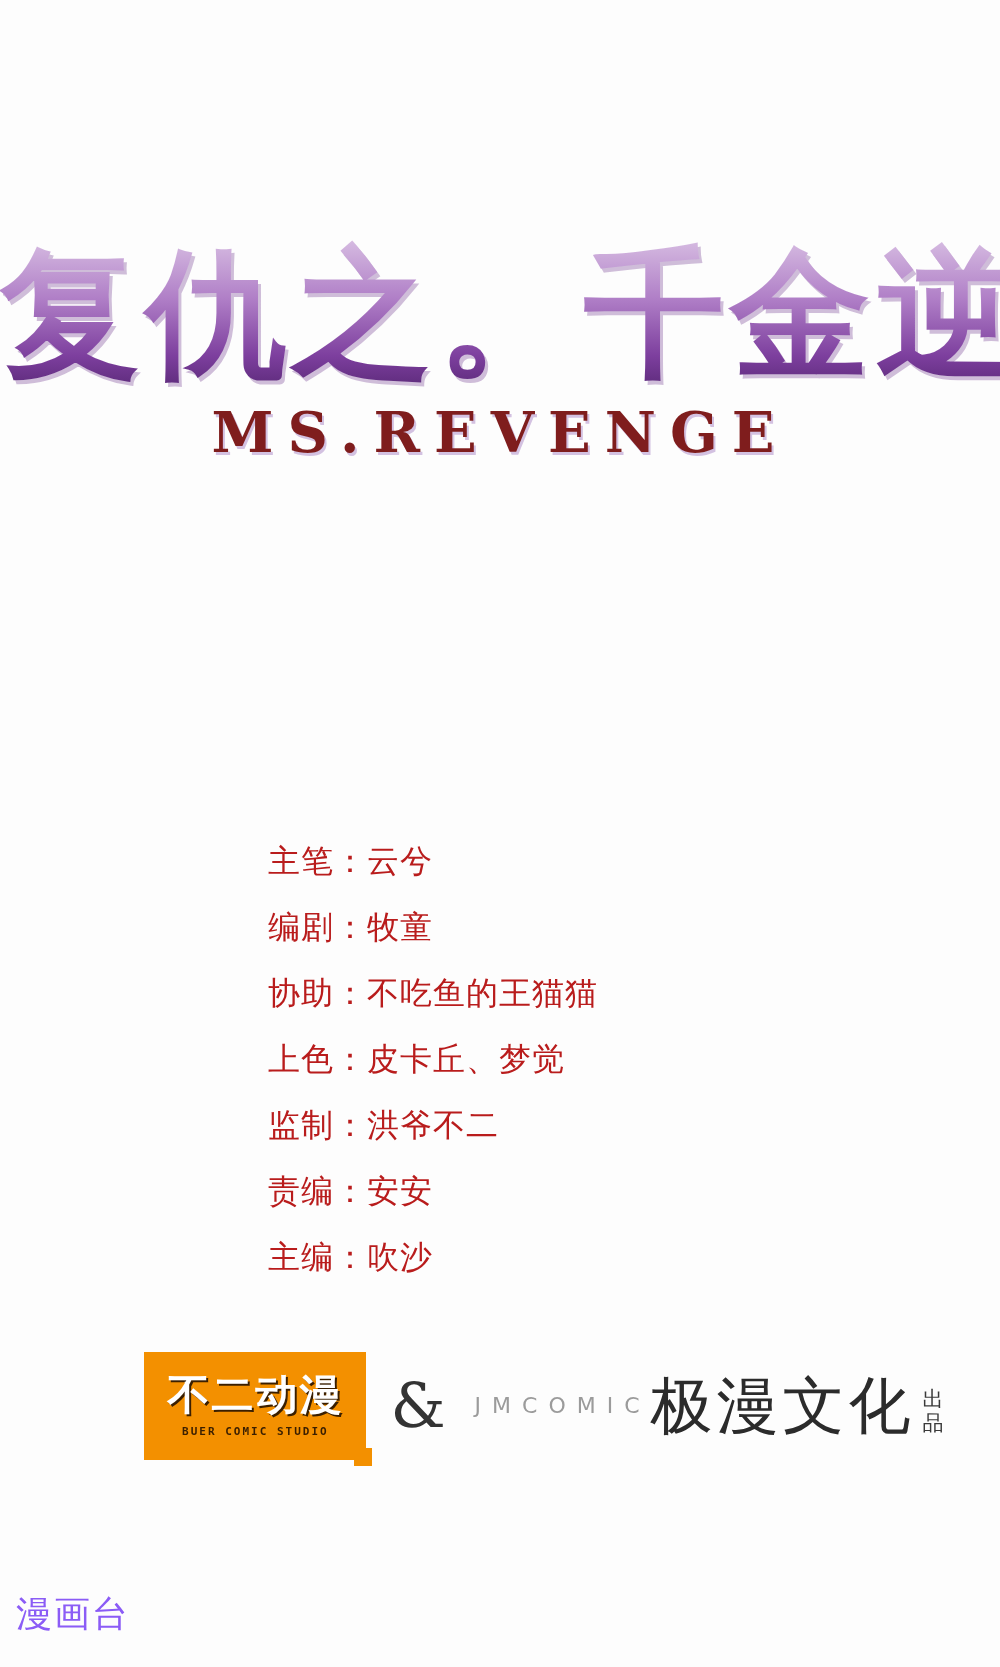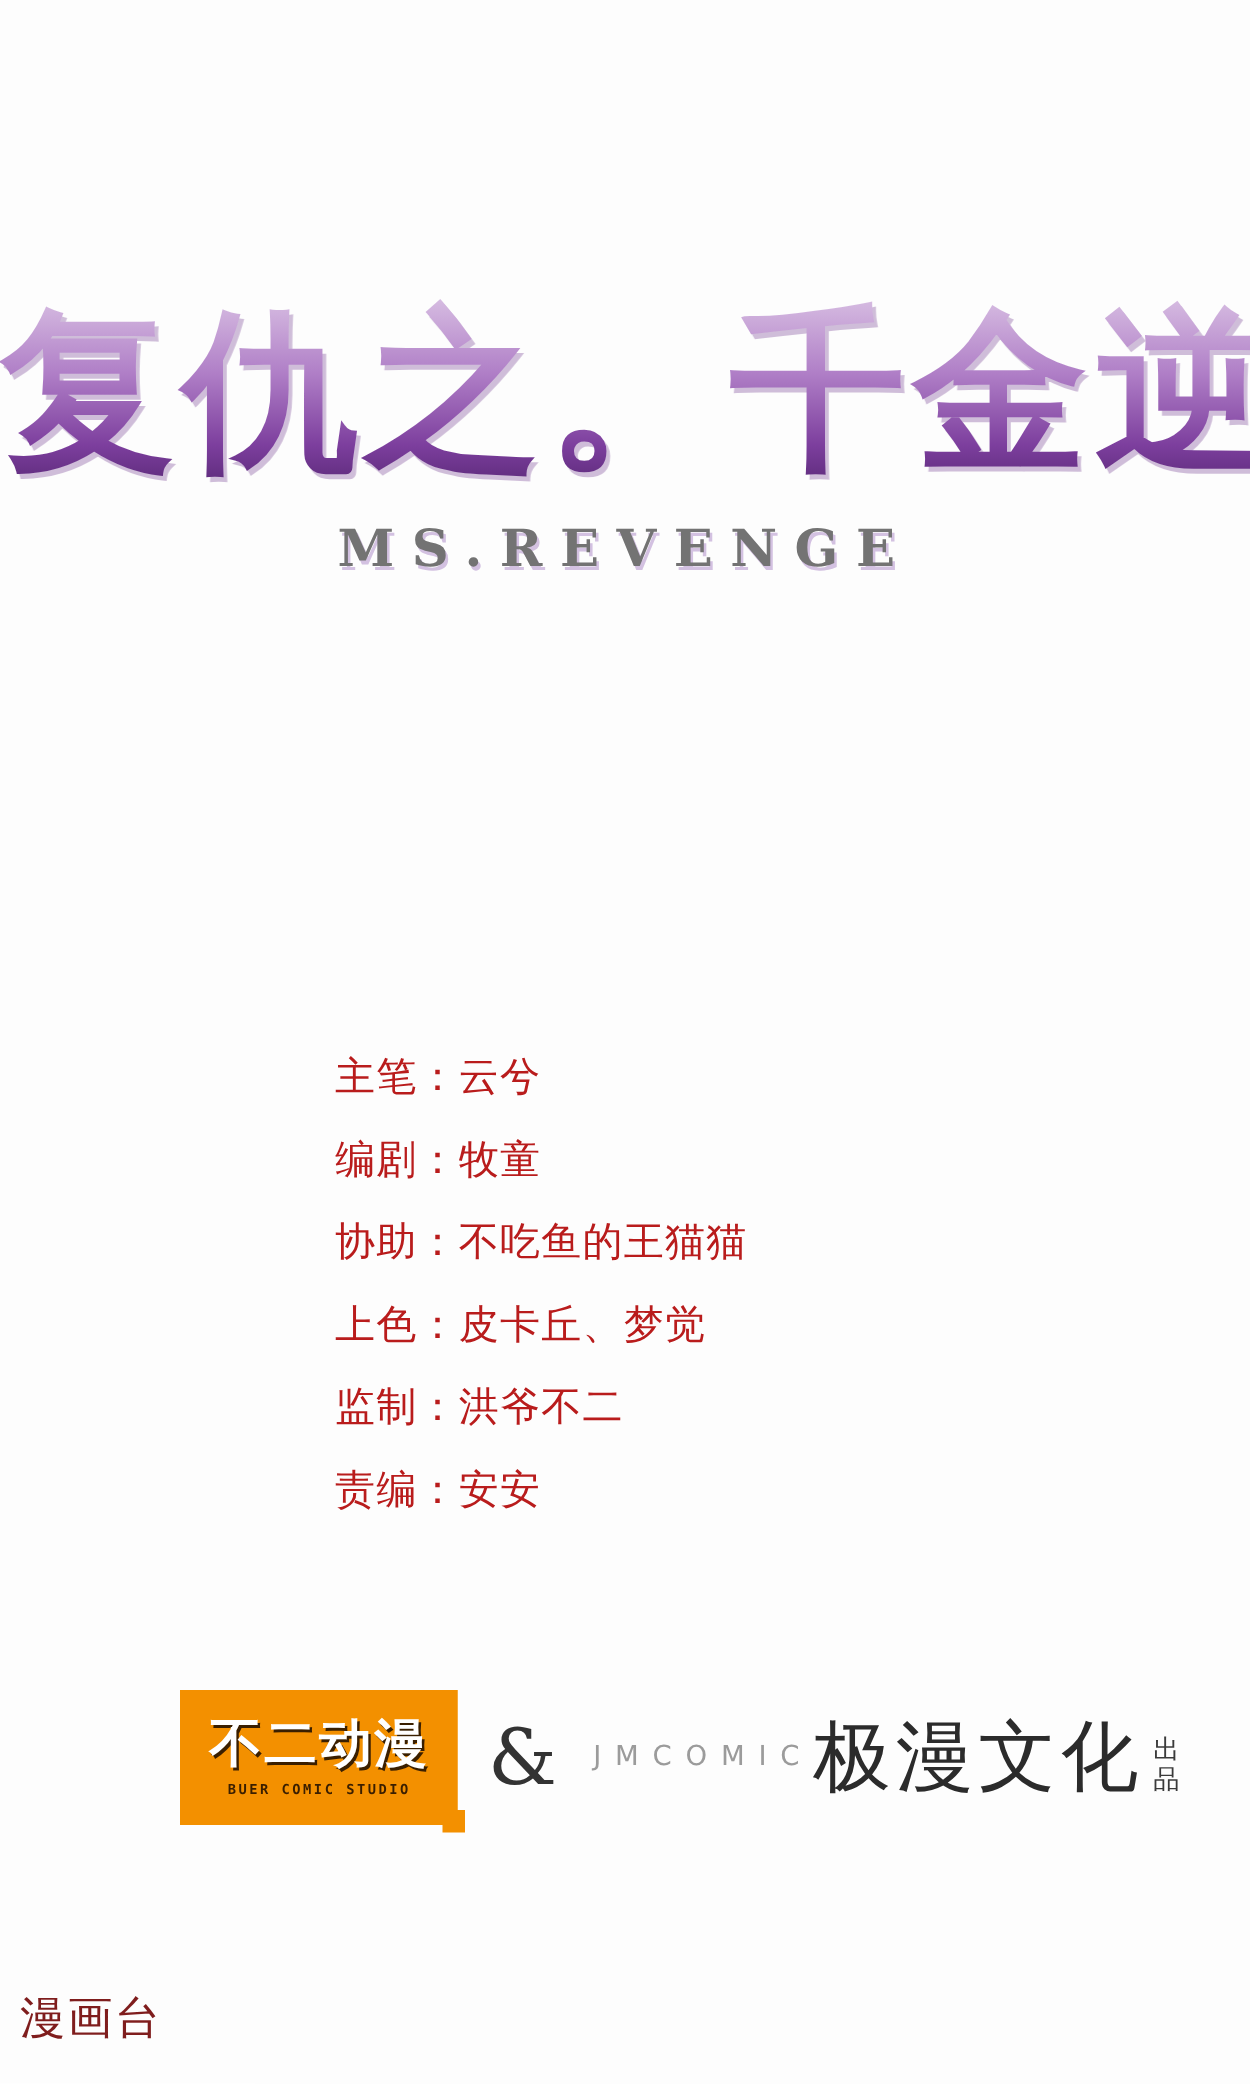--- a/index.html
+++ b/index.html
@@ -39,26 +39,26 @@
     background: linear-gradient(180deg, #d7bde2 0%, #b07fc7 40%, #7d3f9e 78%, #5c2a7a 100%);
     -webkit-background-clip: text;
     background-clip: text;
     color: transparent;
     -webkit-text-fill-color: transparent;
     text-shadow: 0 0 0 rgba(0,0,0,0);
     filter: drop-shadow(3px 4px 0px rgba(120, 70, 150, 0.35));
     white-space: nowrap;
   }
   .title-en {
-    margin: 26px 0 0 0;
+    margin: 10px 0 0 0;
     font-family: "DejaVu Serif", "Liberation Serif", serif;
-    font-size: 41px;
+    font-size: 56px;
     font-weight: bold;
     letter-spacing: 14px;
-    color: #737373;
+    color: #7f1d1d;
     text-shadow: 2px 3px 0 rgba(160, 120, 190, 0.45);
   }
 
   
   .chapter {
     position: absolute;
     top: 645px;
     left: 0;
     width: 1000px;
     text-align: center;
@@ -181,21 +181,21 @@
     margin-bottom: 4px;
   }
 
   
   .watermark {
     position: absolute;
     left: 16px;
     bottom: 28px;
     font-family: "DejaVu Sans", "Liberation Sans", sans-serif;
     font-size: 36px;
-    color: #7f1d1d;
+    color: #8b5cf6;
     letter-spacing: 2px;
   }
 </style>
 </head>
 <body>
 
 <div class="page">
 
   <div class="title-block">
     <div class="title-cn">复仇之。千金逆袭</div>
@@ -214,20 +214,23 @@
       <span class="credit-role">协助：</span><span class="credit-name">不吃鱼的王猫猫</span>
     </div>
     <div class="credit-line">
       <span class="credit-role">上色：</span><span class="credit-name">皮卡丘、梦觉</span>
     </div>
     <div class="credit-line">
       <span class="credit-role">监制：</span><span class="credit-name">洪爷不二</span>
     </div>
     <div class="credit-line">
       <span class="credit-role">责编：</span><span class="credit-name">安安</span>
+    </div>
+    <div class="credit-line">
+      <span class="credit-role">主编：</span><span class="credit-name">吹沙</span>
     </div>
   </div>
 
   <div class="logo-row">
     <div class="studio-logo">
       <div class="studio-logo-cn">不二动漫</div>
       <div class="studio-logo-en">BUER COMIC STUDIO</div>
     </div>
 
     <div class="amp">&amp;</div>

